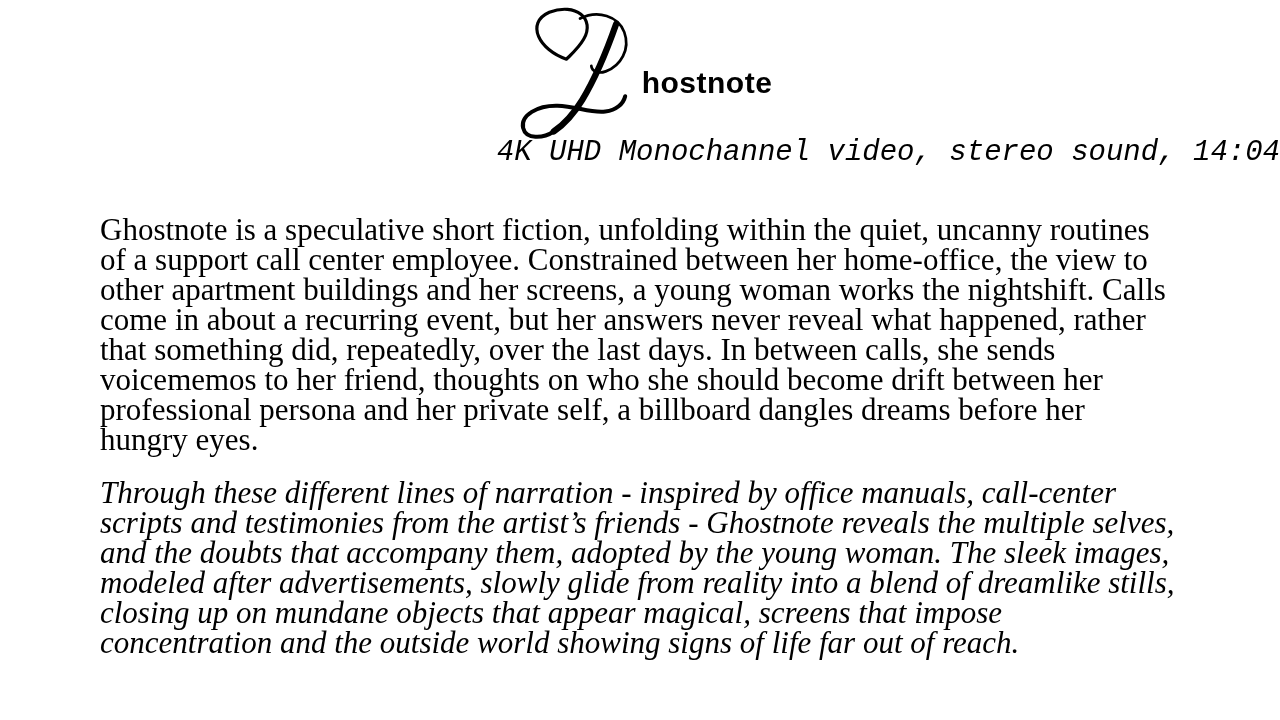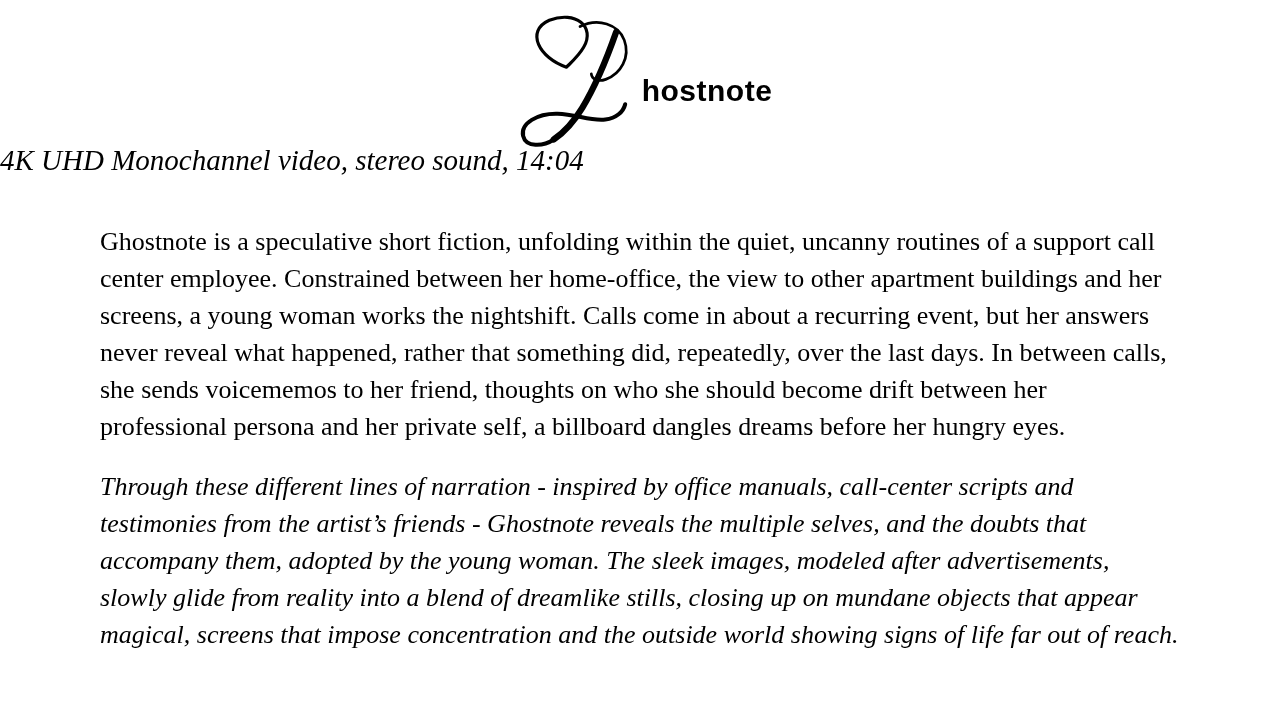--- a/index.html
+++ b/index.html
@@ -12,21 +12,21 @@
     overflow: hidden;
   }
   .page {
     width: 1280px;
     height: 720px;
     position: relative;
   }
   .logo {
     position: relative;
     height: 142px;
-    padding-top: 13px;
+    padding-top: 5px;
     display: flex;
     justify-content: center;
     align-items: flex-start;
     gap: 11px;
   }
   .logo svg {
     display: block;
     height: 140px;
     width: 135px;
   }
@@ -34,30 +34,31 @@
     font-family: "Liberation Sans", sans-serif;
     font-weight: bold;
     font-size: 30px;
     letter-spacing: 0.5px;
     line-height: 1;
     margin-top: 63px;
     margin-left: -12px;
   }
   .subtitle {
     margin: -10px 0 0 0;
-    text-align: left;
+    text-align: right;
     font-style: italic;
     font-size: 29px;
     line-height: 1.1;
+    font-family: Liberation Mono, monospace;
   }
   .synopsis {
     margin: 46px 100px 0 100px;
     width: 1080px;
-    font-size: 26px;
-    line-height: 37px;
+    font-size: 31px;
+    line-height: 30px;
     text-align: left;
   }
   .synopsis p { margin: 0; }
   .synopsis p + p { margin-top: 23px; font-style: italic; }
 </style>
 </head>
 <body>
 
 <div class="page">
 

